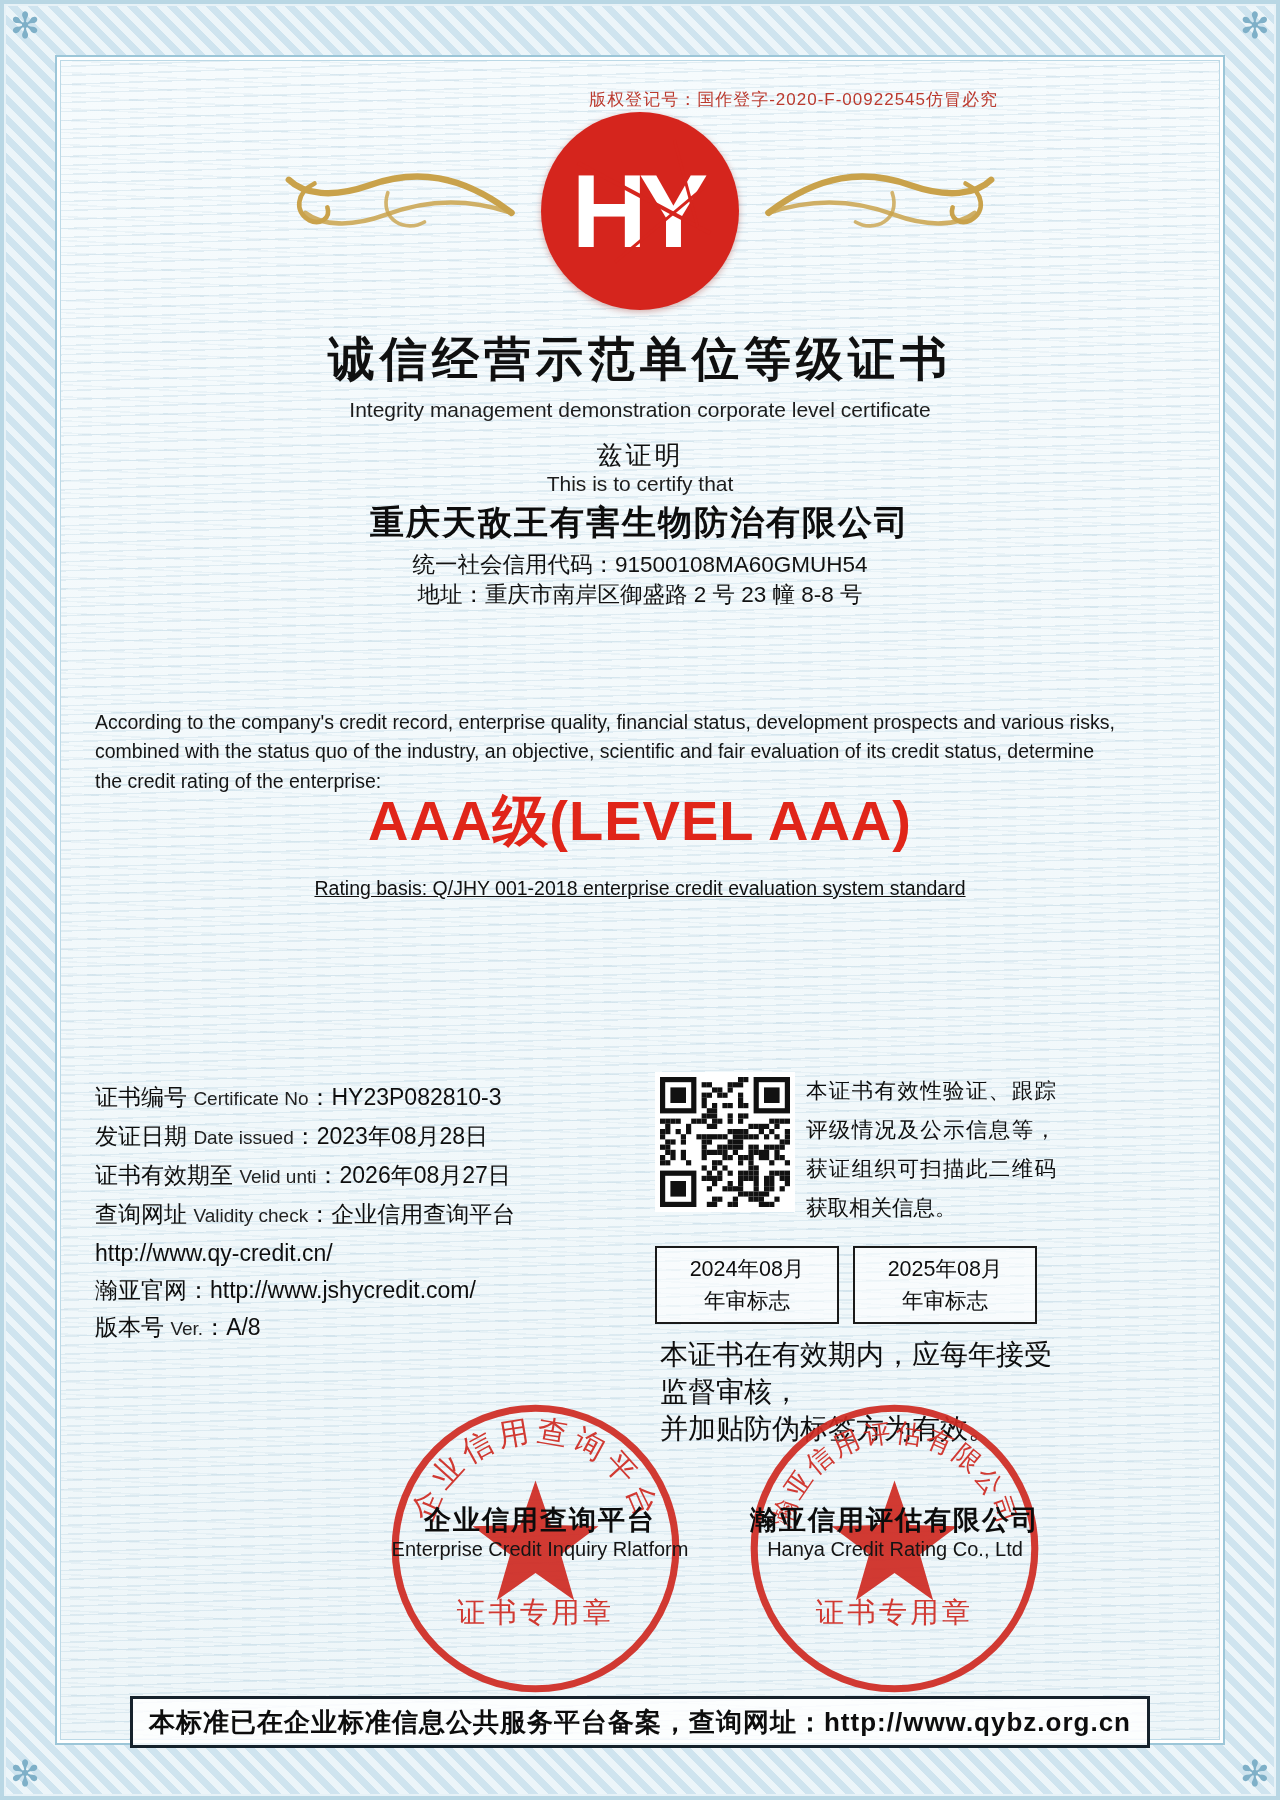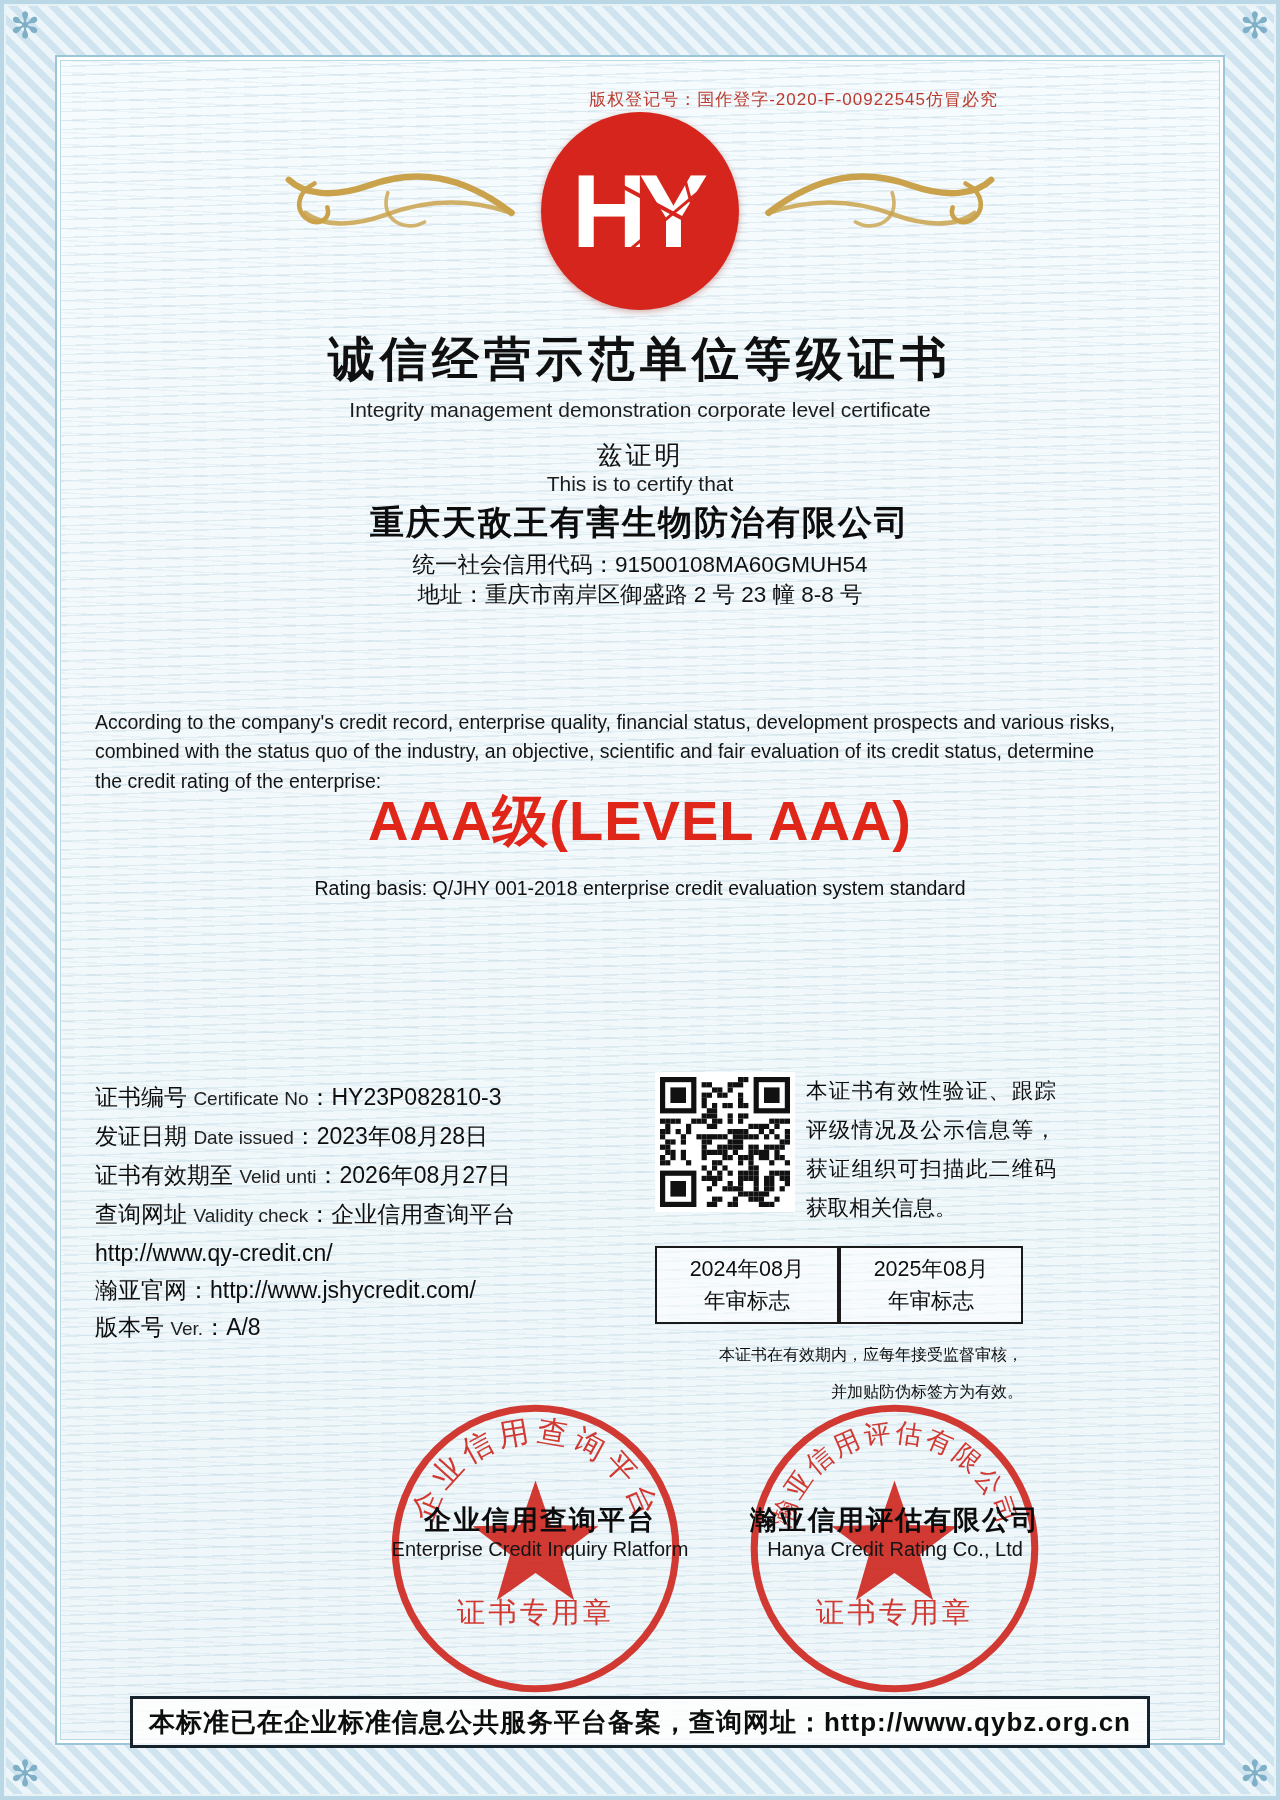--- a/index.html
+++ b/index.html
@@ -47,37 +47,37 @@
   .certify-en { top:472px; font-size:21px; color:#1c1c1c; }
   .company-name { top:500px; font-size:34px; font-weight:800; color:#0d0d0d; letter-spacing:2px; }
   .credit-code { top:549px; font-size:22.5px; color:#121212; }
   .company-addr { top:579px; font-size:22.5px; color:#121212; }
 
   .para-cn { top:640px; left:95px; width:1030px; font-size:23.5px; line-height:1.42; color:#0e0e0e; letter-spacing:.5px; }
   .para-en { top:708px; left:95px; width:1030px; font-size:19.5px; line-height:1.5; color:#151515; }
 
   .rating-level { top:784px; font-size:56px; font-weight:800; color:#e02519; letter-spacing:1px; }
   .basis-cn { top:852px; font-size:19.5px; color:#101010; }
-  .basis-en { top:877px; font-size:19.5px; color:#101010; }
+  .basis-en { top:877px; font-size:19.5px; color:#101010;text-decoration:underline; }
 
   .details { top:1082px; left:95px; width:560px; }
   .detail-row { margin-bottom:7px; font-size:23px; color:#0e0e0e; line-height:30px; white-space:nowrap; }
   .detail-row .en { font-size:19px; color:#222; }
 
   .qr-box { left:655px; top:1072px; width:140px; height:140px; background:#fff; padding:5px; }
   .qr-box svg { width:100%; height:100%; display:block; }
   .qr-text { left:806px; top:1072px; width:250px; font-size:21.5px; line-height:1.82; color:#0e0e0e; text-align:justify; }
 
-  .audit-row { left:655px; top:1246px; display:flex; }
+  .audit-row { left:655px; top:1246px; display:flex; gap:14px; }
   .audit-box {
     width:184px; height:78px; border:2px solid #1a1a1a; background:rgba(255,255,255,.55);
     display:flex; flex-direction:column; align-items:center; justify-content:center;
     font-size:21.5px; color:#0e0e0e; line-height:32px;
   }
-  .audit-note { left:631px; top:1336px; width:392px; text-align:right; font-size:16px; line-height:37px; color:#0e0e0e; }
+  .audit-note { left:660px; top:1336px; width:392px; text-align:left; font-size:28px; line-height:37px; color:#0e0e0e; }
 
   .seal { width:305px; height:305px; opacity:.92; }
   .seal-left { left:383px; top:1396px; }
   .seal-right { left:742px; top:1396px; }
   .seal-caption { width:420px; text-align:center; }
   .seal-caption .cn { font-size:27px; font-weight:700; color:#0c0c0c; letter-spacing:2px; }
   .seal-caption .en { font-size:20px; color:#141414; }
   .cap-left { left:330px; top:1502px; }
   .cap-right { left:685px; top:1502px; }
 

